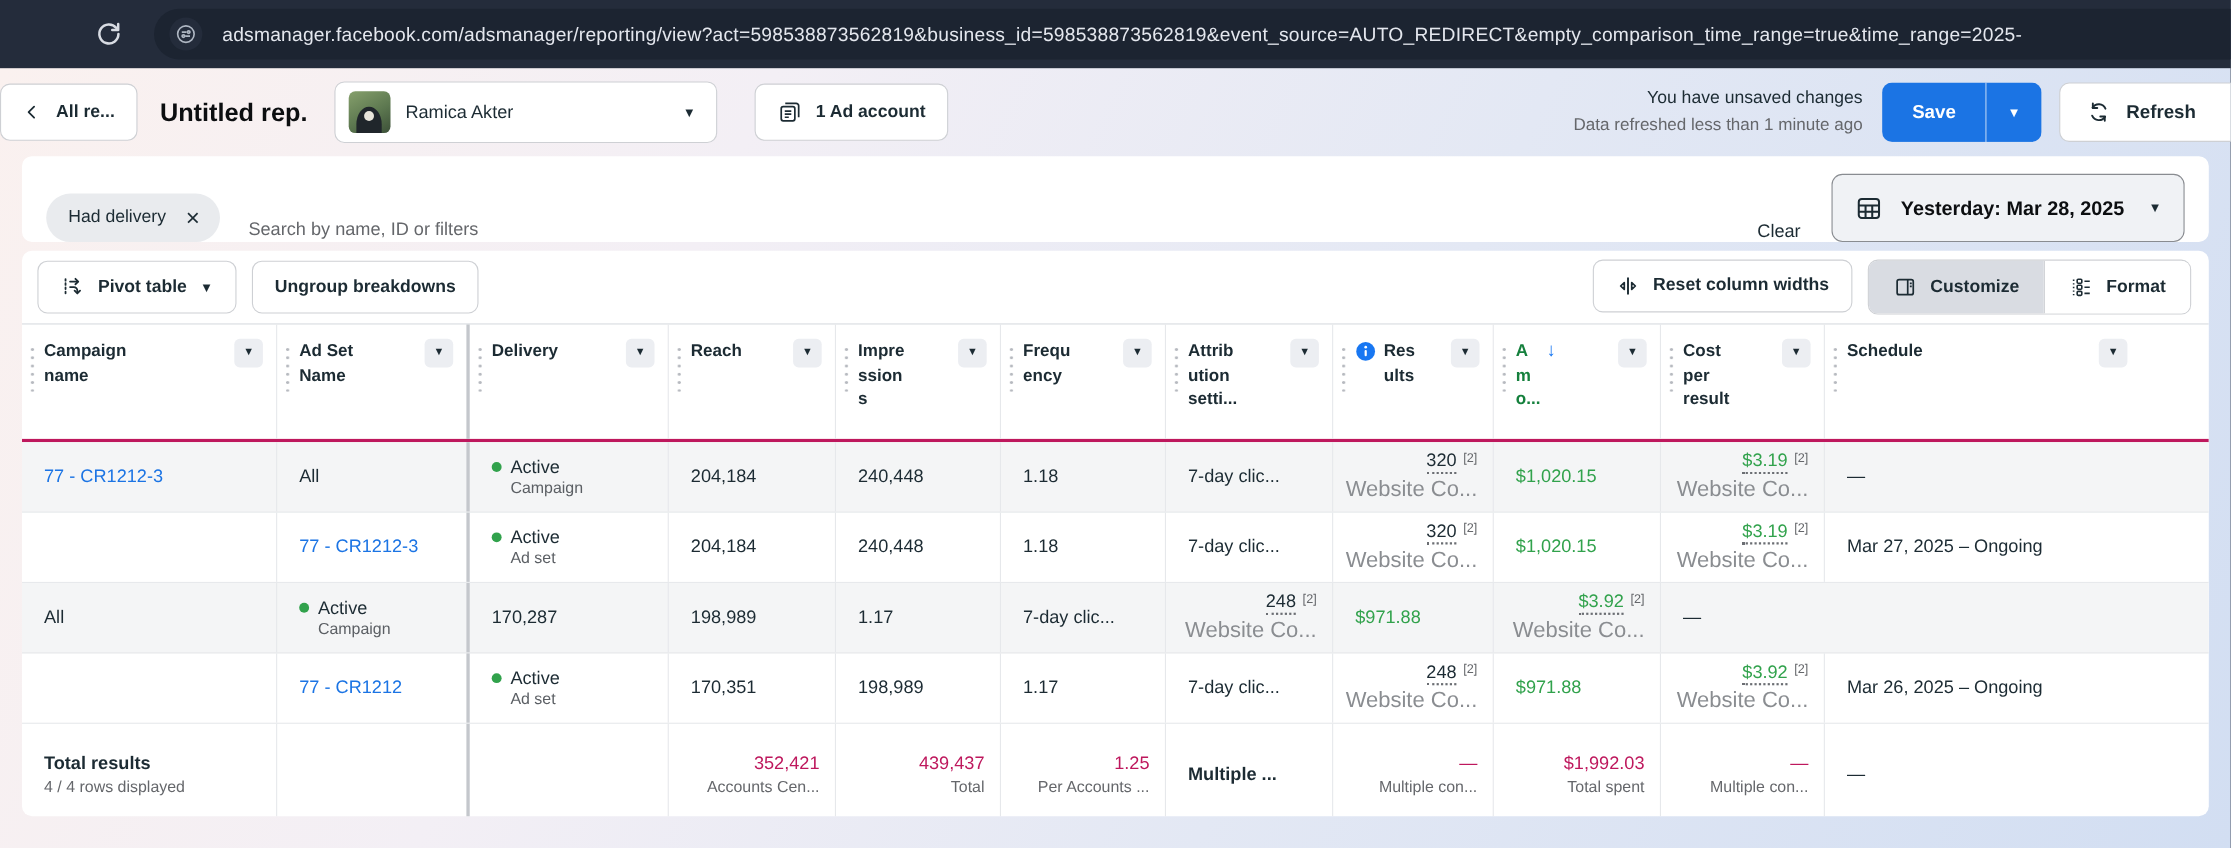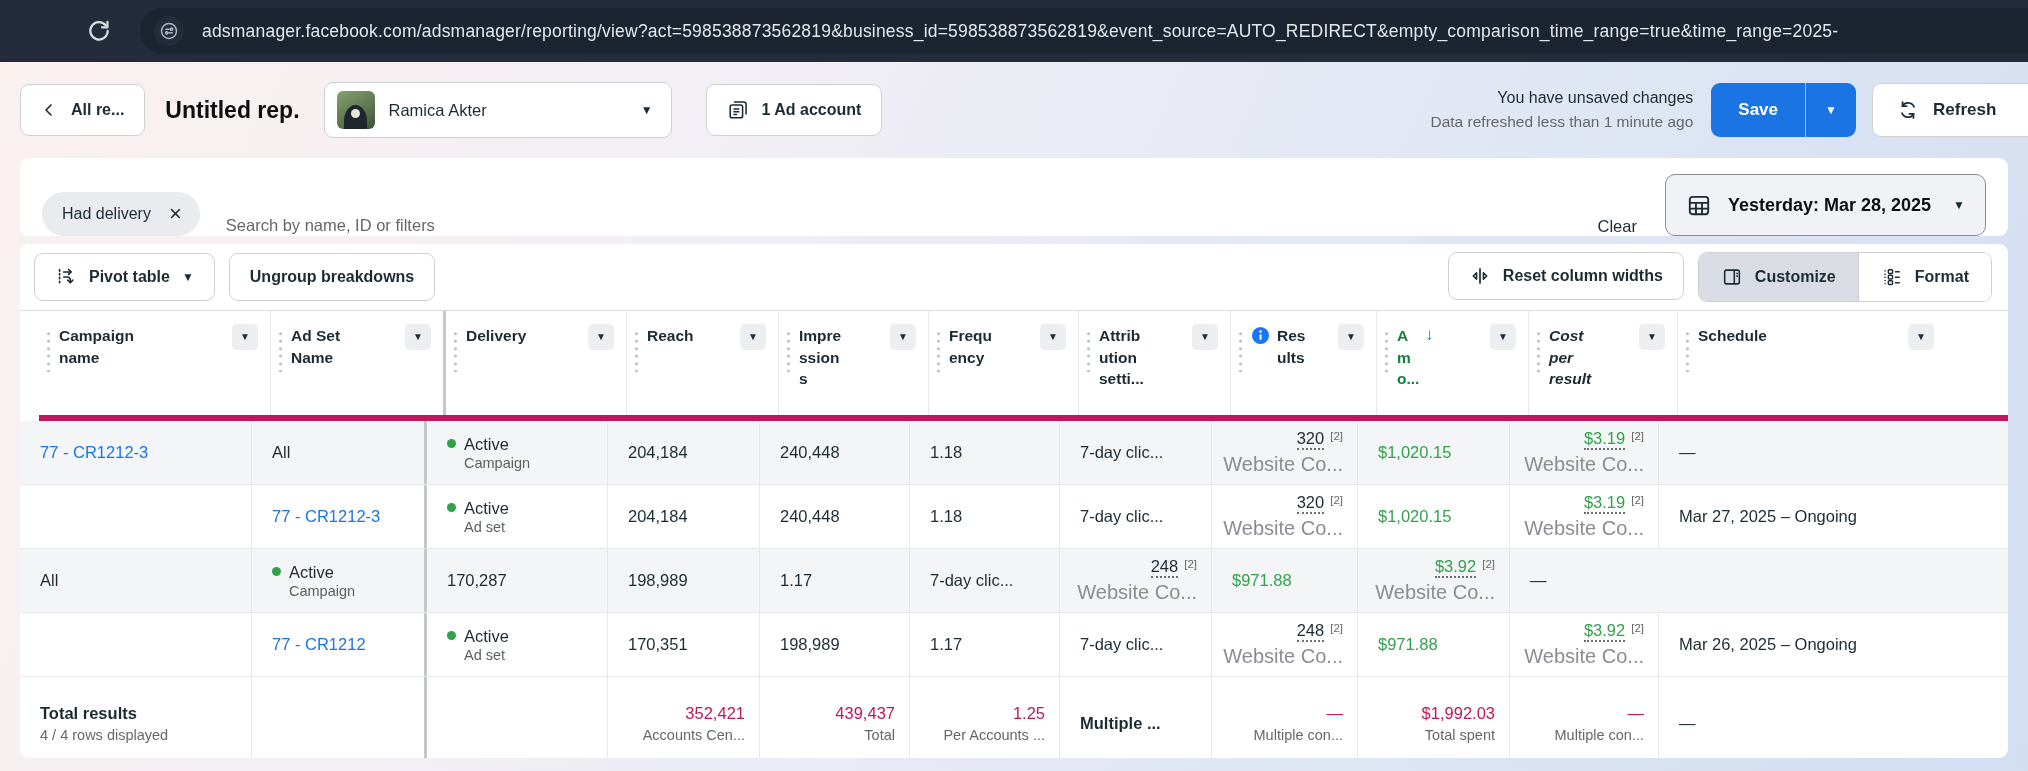--- a/index.html
+++ b/index.html
@@ -14,21 +14,21 @@
   .url-pill{flex:1;height:46px;border-radius:23px;background:#1c2431;display:flex;align-items:center;
     gap:18px;padding:0 10px 0 14px;margin-right:-20px;overflow:hidden;}
   .site-icon{width:30px;height:30px;border-radius:50%;background:#242c3b;display:flex;align-items:center;justify-content:center;flex-shrink:0;}
   .url-text{color:#e4e7ee;font-size:17.5px;letter-spacing:.2px;white-space:nowrap;overflow:hidden;}
 
   
   .page{position:absolute;top:62px;left:0;right:0;bottom:0;
     background:linear-gradient(115deg,#faf1ef 0%,#f3eff5 30%,#e3e8f4 60%,#d2def2 100%);}
 
   
-  .app-header{height:96px;display:flex;align-items:center;padding-left:20px;justify-content:center;}
+  .app-header{height:80px;display:flex;align-items:center;justify-content:center;}
   .hbtn{background:#fff;border:1px solid #ced0d4;border-radius:9px;display:flex;align-items:center;
     box-sizing:border-box;flex-shrink:0;color:#1c2b33;}
   .back-btn{height:52px;padding:0 20px;gap:14px;font-size:16px;font-weight:600;}
   .report-title{font-size:23px;font-weight:700;color:#0c0e10;margin:0 24px 0 20px;flex-shrink:0;}
   .account-select{height:56px;width:348px;padding:0 18px 0 12px;gap:14px;}
   .avatar{width:38px;height:38px;border-radius:6px;flex-shrink:0;overflow:hidden;position:relative;
     background:linear-gradient(150deg,#86a06c 0%,#5d7850 55%,#3c5038 100%);}
   .avatar i{position:absolute;left:19%;bottom:-8%;width:62%;height:72%;background:#20262b;
     border-radius:50% 50% 12% 12% / 60% 60% 10% 10%;}
   .avatar i:after{content:"";position:absolute;left:30%;top:16%;width:40%;height:34%;background:#e8e4da;border-radius:50%;}
@@ -70,27 +70,27 @@
   .seg+.seg{border-left:1px solid #ced0d4;}
   .seg.active{background:#d9dce2;}
 
   
   .grid-table{border-top:1px solid #d8dbdf;}
   .grid-row{display:grid;grid-template-columns:232px 175px 181px 152px 150px 150px 152px 146px 152px 149px 1fr;}
   .grid-row>*{border-right:1px solid #e6e8eb;box-sizing:border-box;}
   .grid-row>*:last-child{border-right:none;}
   .grid-row>*:nth-child(2){border-right:3px solid #c4c7cc;}
 
-  .header-row{height:104px;border-bottom:6px solid #be185d;margin-left:19px;}
+  .header-row{height:104px;border-bottom:3px solid #be185d;}
   .hcell{position:relative;padding:14px 0 0 20px;}
   .dots{position:absolute;left:8px;top:19px;width:3px;height:42px;
     background-image:radial-gradient(circle,#b7bac0 1.3px,transparent 1.5px);background-size:3px 7.5px;background-repeat:repeat-y;}
   .hlabel{display:block;font-size:15.5px;font-weight:700;color:#1c2b33;line-height:1.4;}
   .ba{word-break:break-all;}
-  .w110{width:110px;} .w74{width:74px;} .w46{width:46px;} .w34{width:34px;} .w52{width:52px;font-style:italic;}
+  .w110{width:110px;} .w74{width:74px;} .w46{width:46px;} .w34{width:34px;} .w52{width:52px;}
   .colmenu{position:absolute;top:13px;right:12px;width:26px;height:26px;border:none;border-radius:5px;
     background:#eceef2;display:flex;align-items:center;justify-content:center;padding:0;}
   .colmenu .caret{font-size:10px;}
   .colmenu.sched{right:74px;}
   .res-head{display:flex;gap:7px;align-items:flex-start;}
   .info-icon{flex-shrink:0;margin-top:1px;}
   .amt-label{display:block;color:#15803d;width:24px;max-height:64px;overflow:hidden;word-break:break-all;
     font-size:15.5px;font-weight:700;line-height:1.4;}
   .sort-arrow{position:absolute;left:48px;top:14px;color:#1877f2;font-size:17px;font-weight:700;}
 

